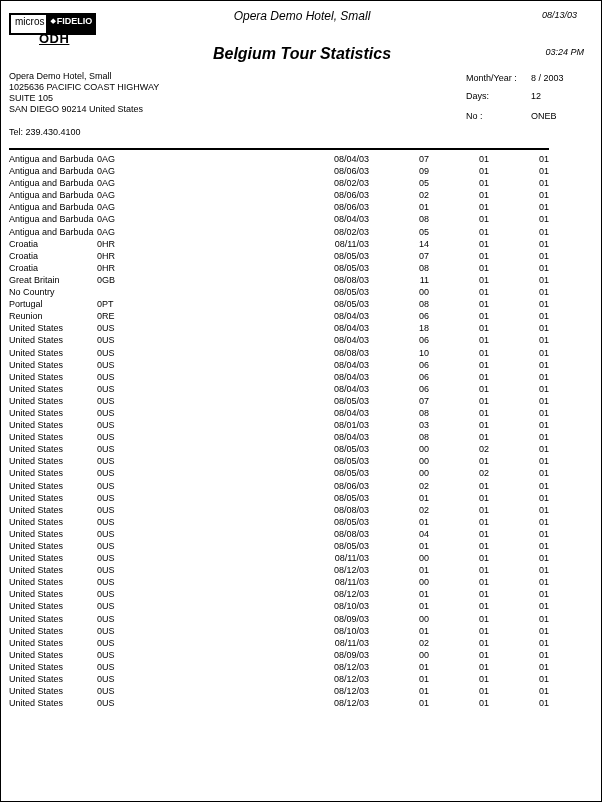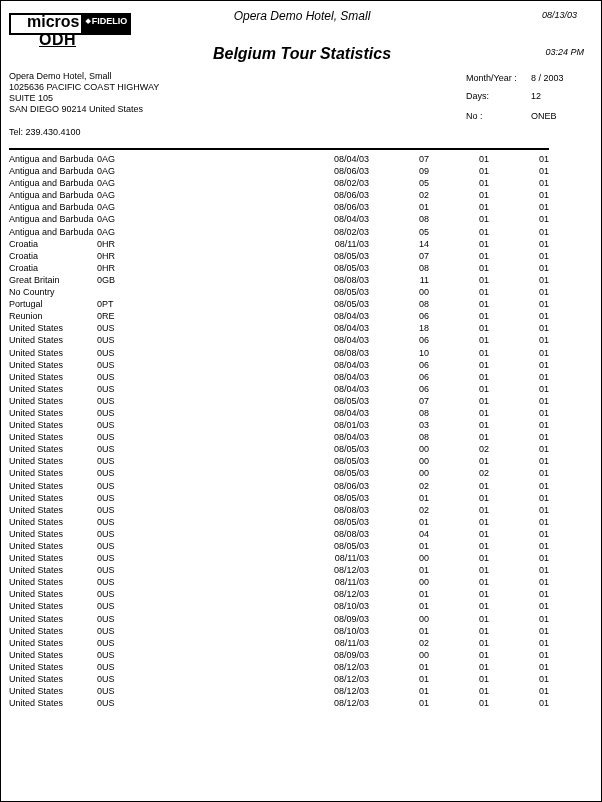--- a/index.html
+++ b/index.html
@@ -13,31 +13,31 @@
     font-size:9px;
     color:#000;
     overflow:hidden;
   }
   .abs{position:absolute;}
   
   .logo{left:8px;top:12px;display:flex;align-items:stretch;}
   .logo-micros{
     border:2px solid #000;
     background:#fff;color:#000;
-    font-weight:bold;font-size:16px;
-    padding:1px 2px 1px 16px;line-height:12px;
+    font-weight:normal;font-size:10px;
+    padding:1px 2px 1px 4px;line-height:12px;
   }
   .logo-fidelio{
     background:#000;color:#fff;
     font-weight:bold;font-size:9px;
     padding:2px 4px 8px 2px;line-height:12px;
     display:flex;align-items:center;
   }
   .logo-diamond{font-size:7px;margin-right:1px;color:#fff;}
-  .hotel-code{left:38px;top:30px;font-size:16px;font-weight:bold;letter-spacing:0.5px;text-decoration:underline;}
+  .hotel-code{left:38px;top:30px;font-size:13px;font-weight:bold;letter-spacing:0.5px;text-decoration:underline;}
   
   .hotel-name{left:0;top:8px;width:602px;text-align:center;font-size:12px;font-style:italic;}
   .report-title{left:0;top:44px;width:602px;text-align:center;font-size:16px;font-style:italic;font-weight:bold;}
   .print-date{right:24px;top:9px;font-size:9px;font-style:italic;text-align:right;}
   .print-time{right:17px;top:46px;font-size:9px;font-style:italic;text-align:right;}
   
   .addr1{left:8px;top:70px;}
   .addr2{left:8px;top:81px;}
   .addr3{left:8px;top:92px;}
   .addr4{left:8px;top:103px;}

